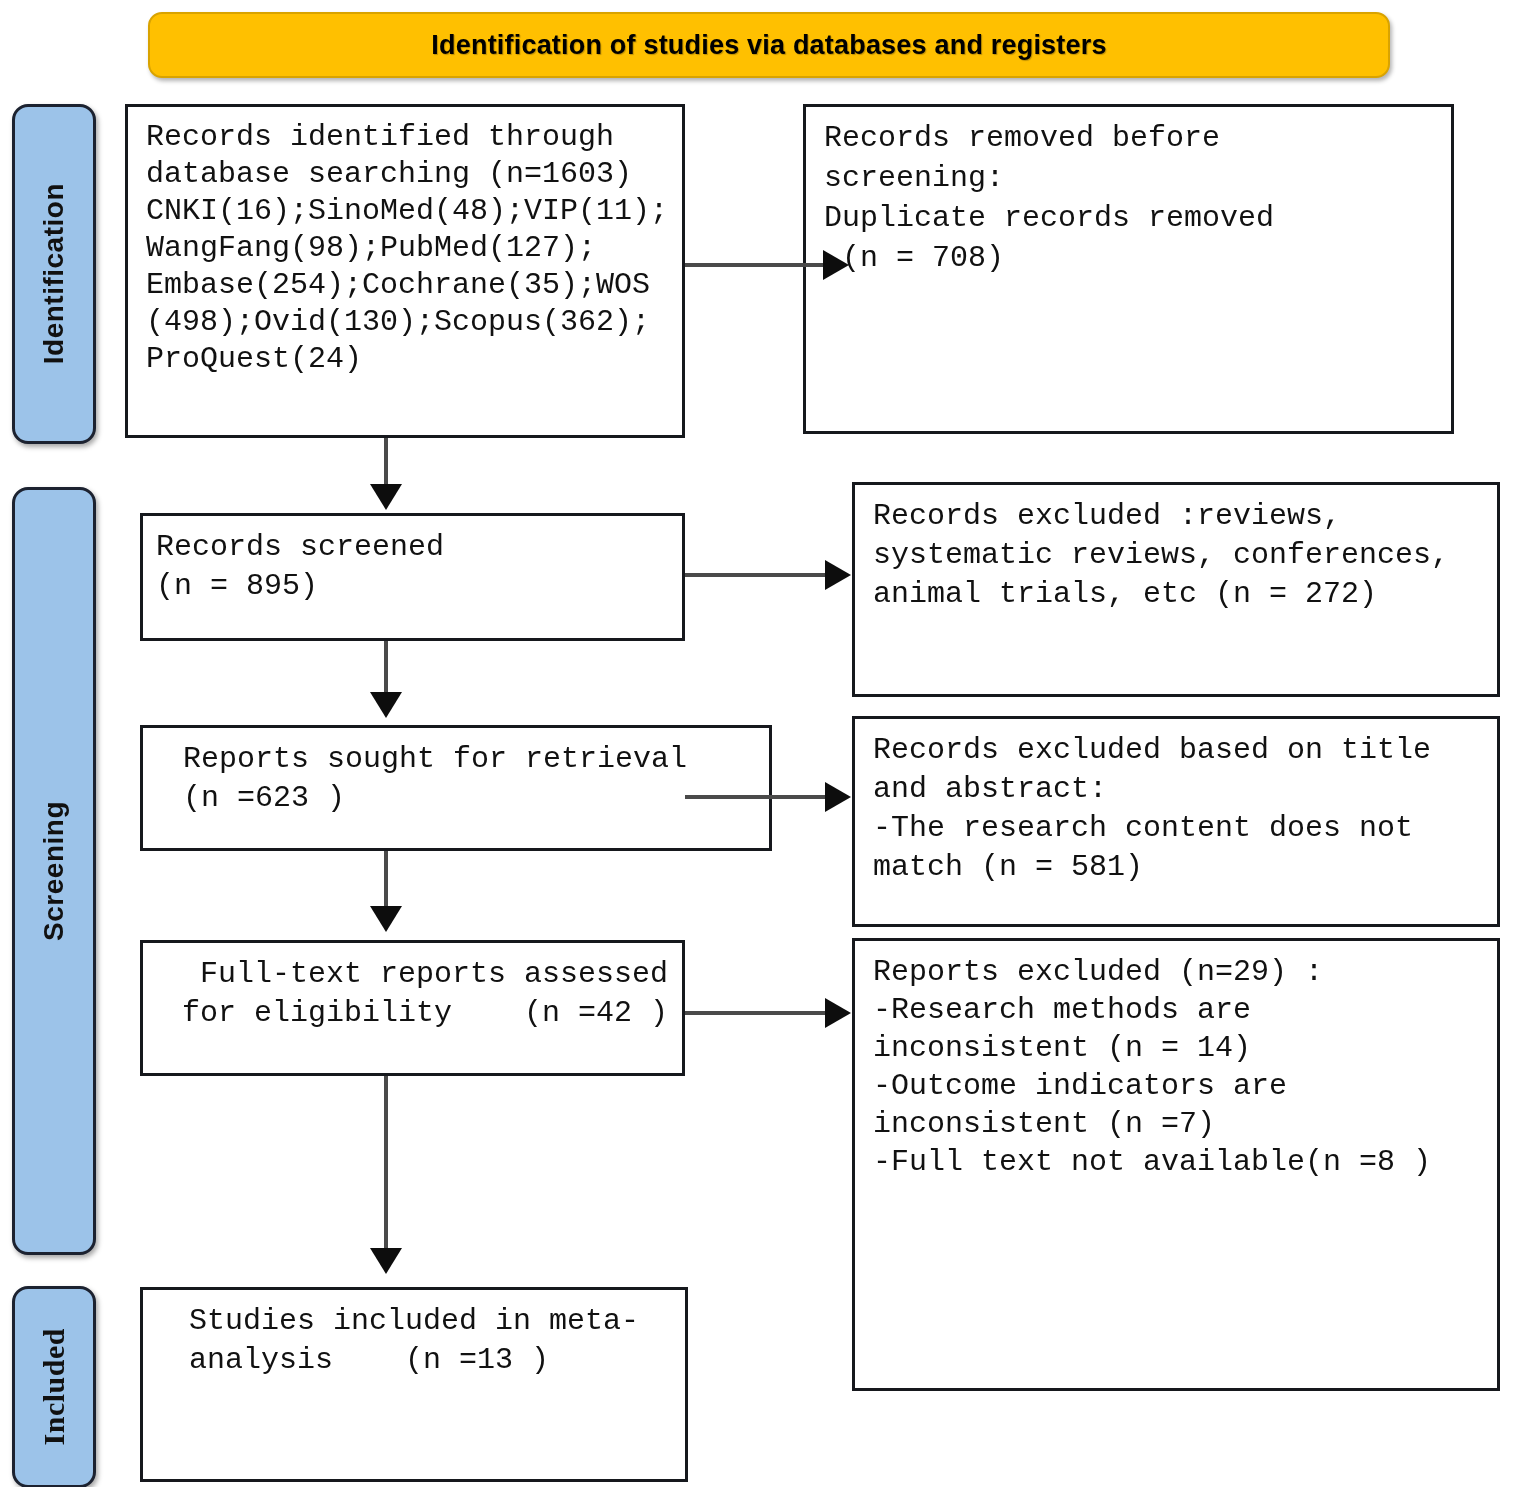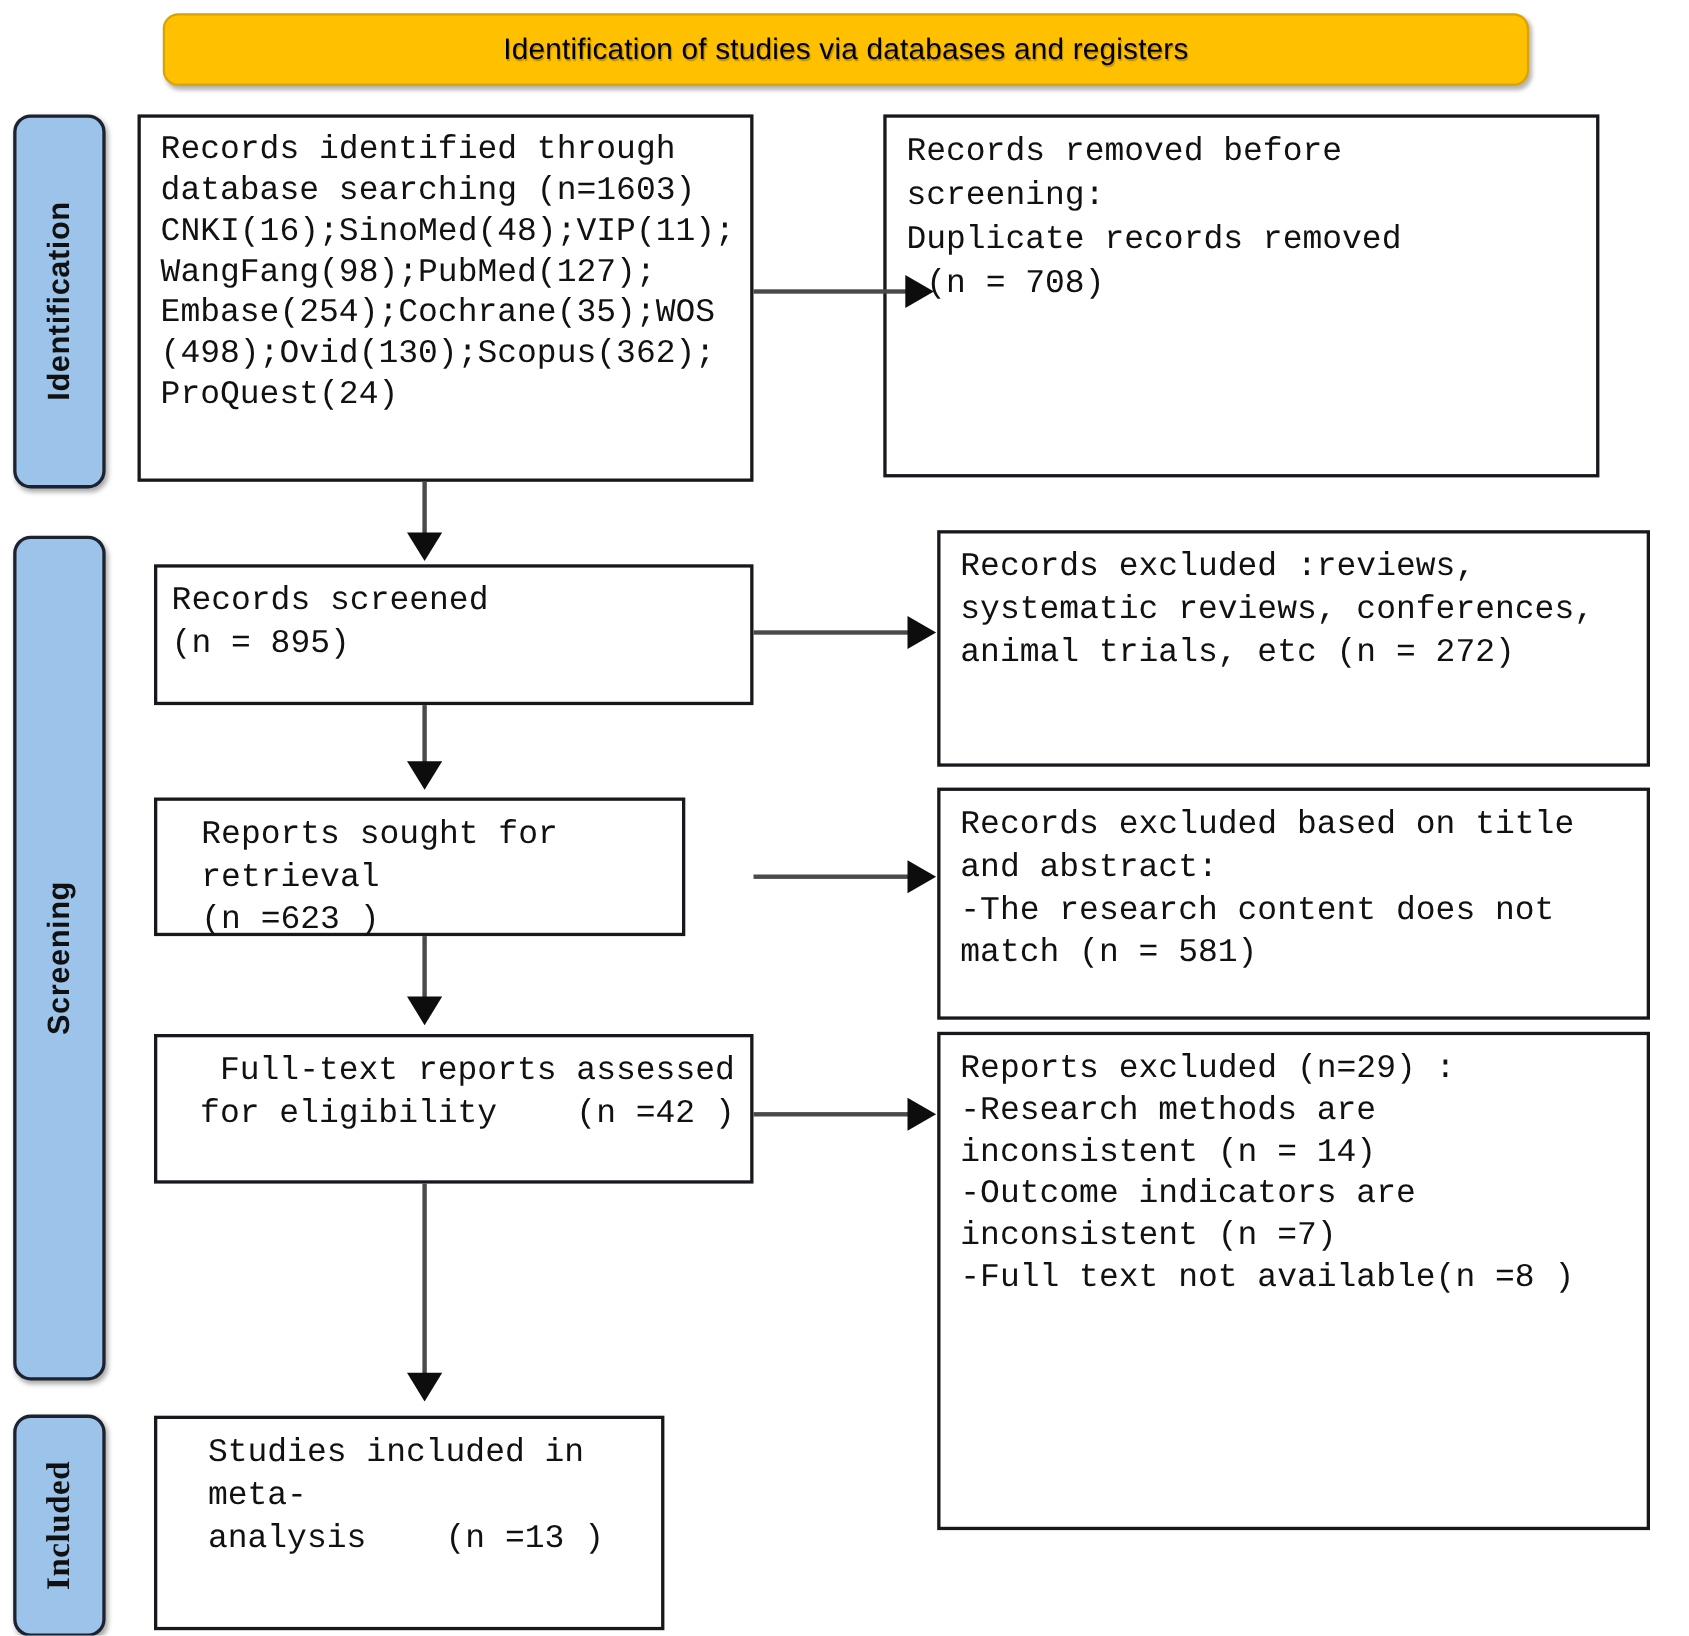--- a/index.html
+++ b/index.html
@@ -29,21 +29,21 @@
     background: #FFC000;
     border: 2px solid #d9a300;
     border-radius: 14px;
     box-shadow: 2px 3px 4px rgba(0,0,0,0.30);
     display: flex;
     align-items: center;
     justify-content: center;
   }
   .banner-text {
     font-family: "Liberation Sans", "DejaVu Sans", sans-serif;
-    font-weight: normal;
+    font-weight: bold;
     font-size: 27px;
     color: #000000;
     letter-spacing: 0.2px;
     text-shadow: 1px 1px 1px rgba(0,0,0,0.25);
     white-space: nowrap;
   }
 
   
   .stage-tab {
     position: absolute;
@@ -87,23 +87,23 @@
     font-family: Liberation Mono, monospace;
     font-size: 30px;
     line-height: 1.30;
     color: #111111;
     white-space: pre-wrap;
   }
 
   
   #box-identified   { left: 125px; top: 104px;  width: 560px; height: 334px; }
   #box-screened     { left: 140px; top: 513px;  width: 545px; height: 128px; padding-left: 13px; }
-  #box-sought       { left: 140px; top: 725px;  width: 483px; height: 126px; padding-left: 40px; }
+  #box-sought       { left: 140px; top: 725px;  width: 632px; height: 126px; padding-left: 40px; }
   #box-fulltext     { left: 140px; top: 940px;  width: 545px; height: 136px; text-align: right; }
-  #box-included     { left: 140px; top: 1287px; width: 464px; height: 195px; padding-left: 46px; }
+  #box-included     { left: 140px; top: 1287px; width: 548px; height: 195px; padding-left: 46px; }
 
   
   #box-removed      { left: 803px; top: 104px;  width: 651px; height: 330px; }
   #box-excl-screen  { left: 852px; top: 482px;  width: 648px; height: 215px; }
   #box-excl-title   { left: 852px; top: 716px;  width: 648px; height: 211px; }
   #box-excl-reports { left: 852px; top: 938px;  width: 648px; height: 453px; }
 
   #box-identified .box-text { line-height: 1.235; }
   #box-excl-reports .box-text { line-height: 1.27; }
   #box-removed .box-text { line-height: 1.33; }

